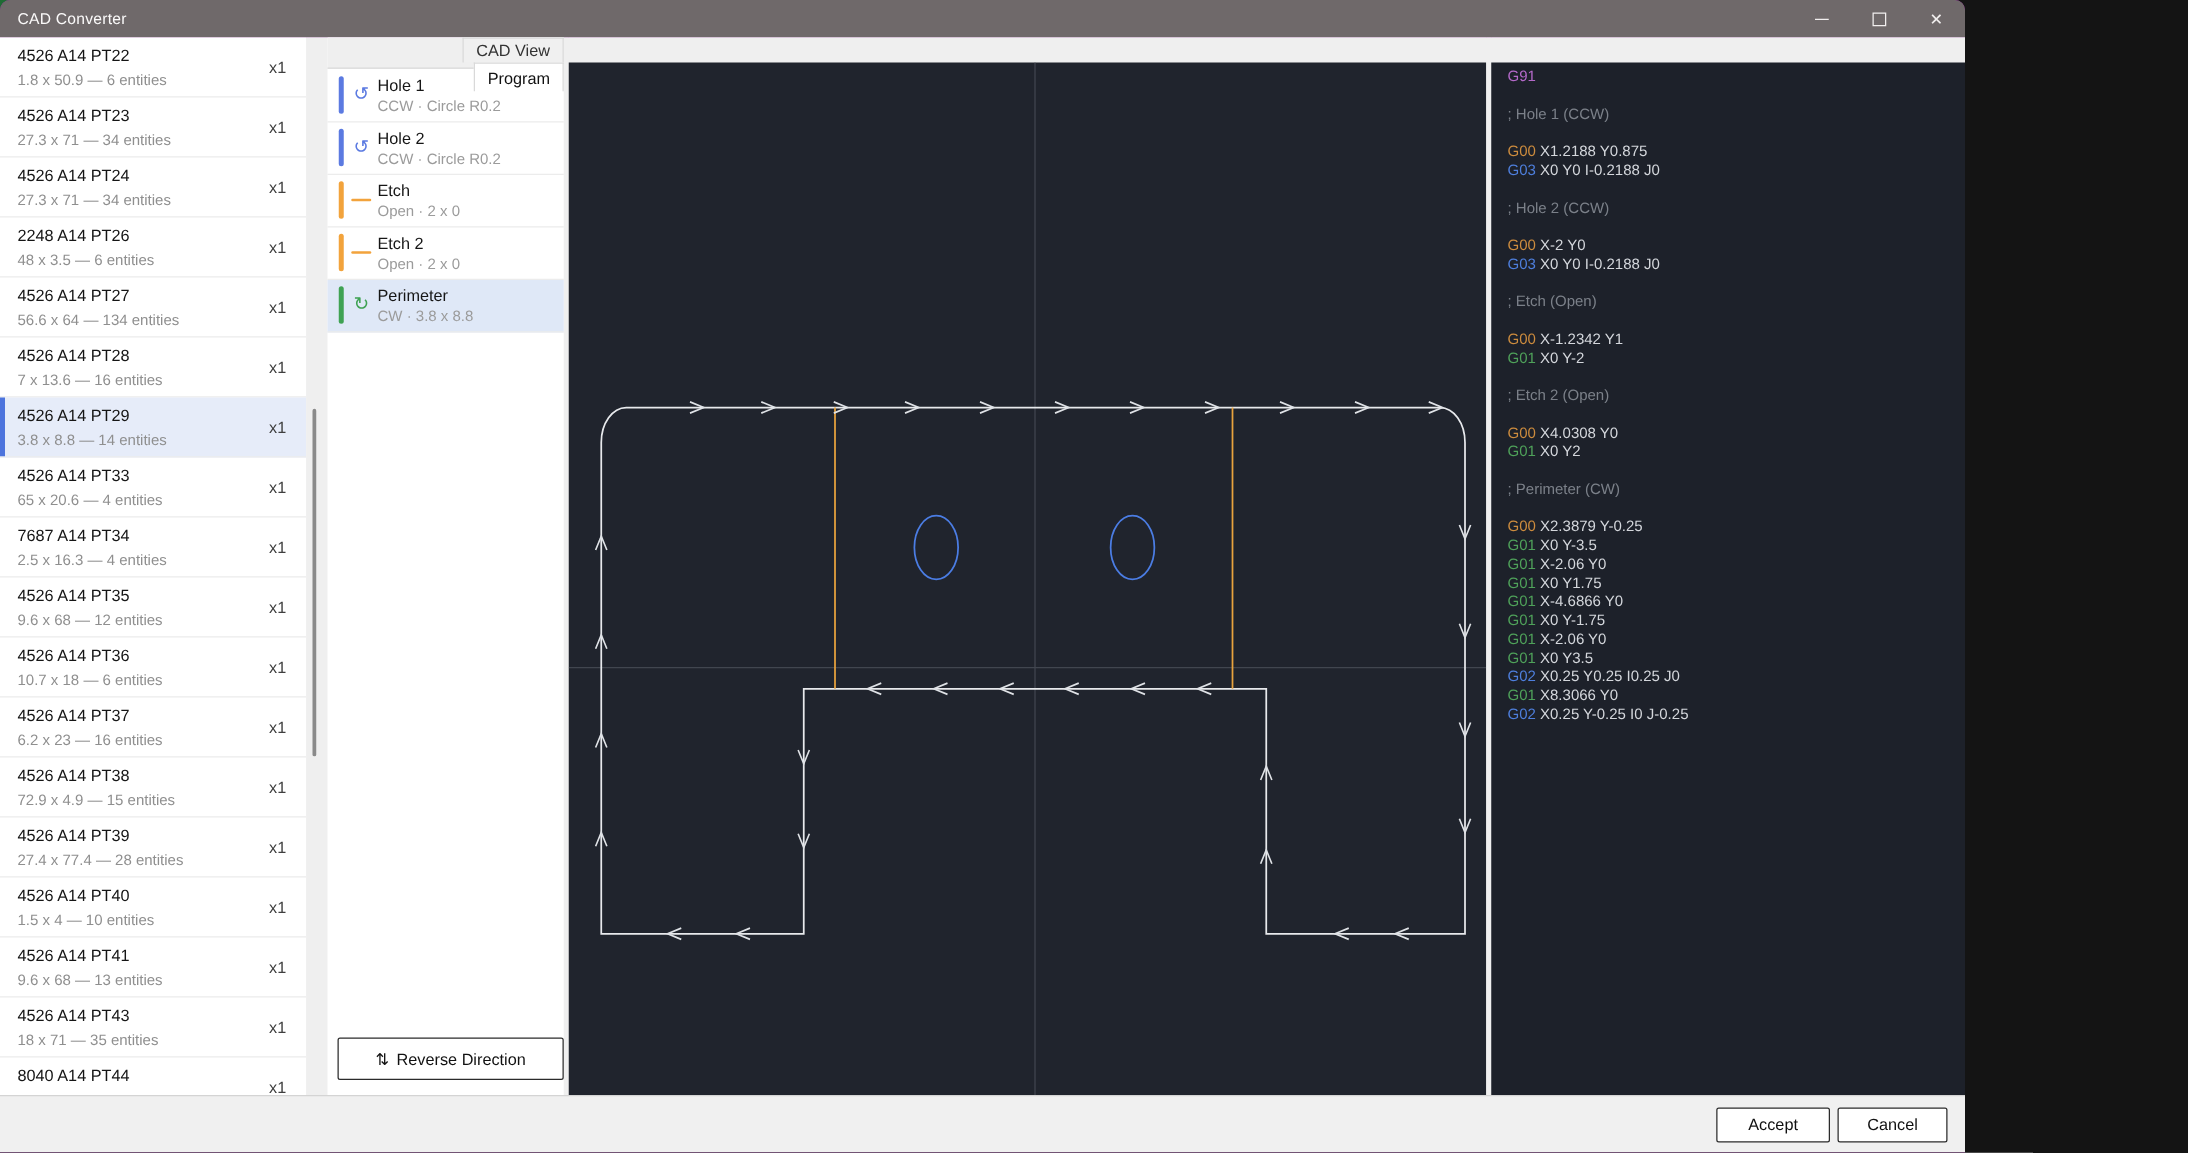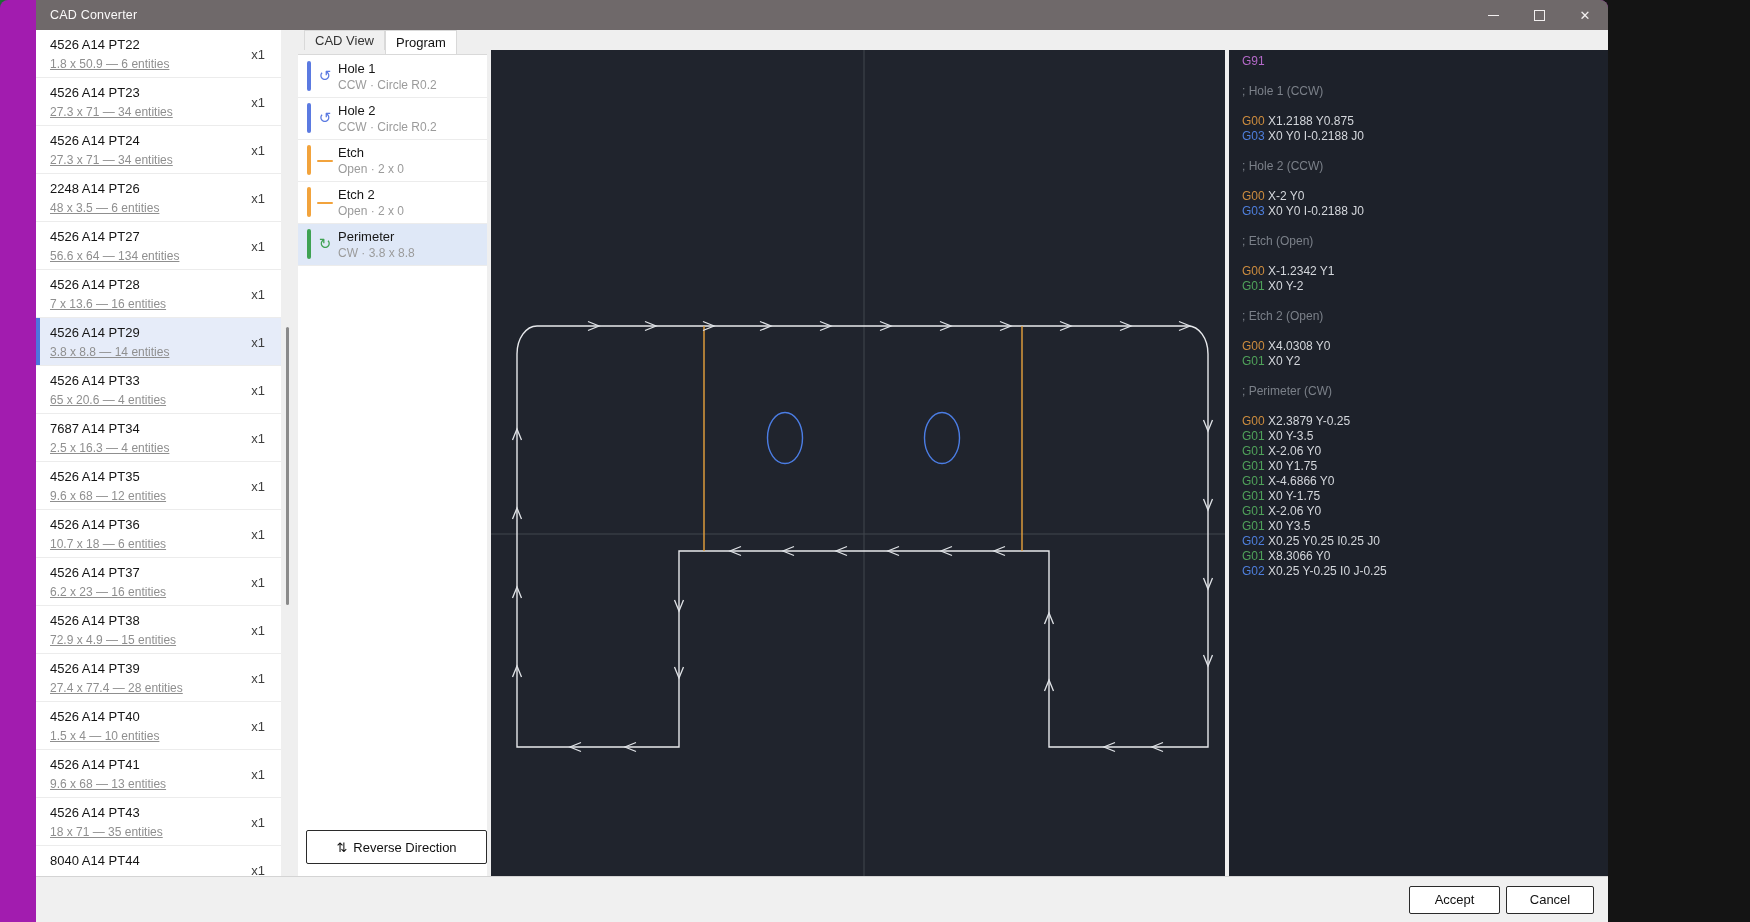--- a/index.html
+++ b/index.html
@@ -1,47 +1,47 @@
 <!DOCTYPE html>
 <html><head>
 <meta charset="utf-8">
 <style>
   html,body{margin:0;padding:0;background:#141414;}
   body{width:1750px;height:922px;overflow:hidden;font-family:"Liberation Sans",sans-serif;position:relative;}
   .desk-corner{position:absolute;left:0;top:0;width:14px;height:10px;background:#1e6b34;}
-  .window{position:absolute;left:0;top:0;width:1572px;height:922px;border-radius:8px 8px 0 0;overflow:hidden;background:#a21caf;padding-left:36px;}
+  .window{position:absolute;left:0;top:0;width:1572px;height:922px;border-radius:8px 8px 0 0;overflow:hidden;background:#a21caf;}
 
   
   .titlebar{height:30px;background:#6f696a;display:flex;align-items:center;color:#fbfafa;}
   .titlebar .title{font-size:12.5px;padding-left:14px;letter-spacing:.2px;}
   .win-controls{margin-left:auto;display:flex;height:30px;}
   .win-btn{width:46px;height:30px;border:none;background:transparent;display:flex;align-items:center;justify-content:center;padding:0;cursor:default;}
   .glyph-minimize{width:11px;height:1px;background:#f2efef;display:inline-block;}
   .glyph-maximize{width:9px;height:9px;border:1px solid #f2efef;display:inline-block;}
   .glyph-close{color:#f2efef;font-size:13px;line-height:13px;}
   .glyph-close::before{content:"✕";}
 
   
   .content{display:flex;height:846px;background:#efefef;}
 
   
   .sidebar{width:245px;background:#fff;overflow:hidden;position:relative;}
   .side-item{position:relative;height:48px;box-sizing:border-box;border-bottom:1px solid #ececec;padding:7px 14px 0 14px;}
   .side-item .t{font-size:13px;font-weight:normal;color:#151515;line-height:16px;}
-  .side-item .m{font-size:12px;color:#8f8f8f;line-height:16px;margin-top:3px;text-decoration:underline;}
+  .side-item .m{font-size:12px;color:#8f8f8f;line-height:16px;margin-top:3px;}
   .side-item .q{position:absolute;right:16px;top:50%;transform:translateY(-50%);font-size:13px;color:#3f3f3f;}
   .side-item.selected{background:#e6ecf9;}
   .side-item.selected::before{content:"";position:absolute;left:0;top:0;bottom:0;width:4px;background:#4d74dd;}
 
   .scroll-gutter{width:17px;background:#efefef;position:relative;}
   .scroll-thumb{position:absolute;left:5px;top:297px;width:3px;height:278px;background:#8a8a8a;border-radius:2px;}
 
   
   .ops-panel{width:189px;background:#fff;position:relative;}
-  .tabstrip{height:24px;background:#efefef;display:flex;padding-left:6px;border-bottom:1px solid #d9d9d9;}
+  .tabstrip{height:24px;background:#efefef;display:flex;align-items:flex-end;padding-left:6px;border-bottom:1px solid #d9d9d9;flex-direction:column;}
   .tab{font-size:13px;color:#333;background:#f0f0f0;border:1px solid #d9d9d9;border-bottom:none;padding:2px 10px 3px 10px;box-sizing:border-box;height:20px;}
   .tab.active{background:#fff;height:24px;padding-top:4px;margin-bottom:-1px;z-index:2;position:relative;color:#111;}
   .ops-list{margin-top:1px;}
   .op-item{position:relative;height:42px;box-sizing:border-box;border-bottom:1px solid #ececec;padding:5px 6px 0 40px;}
   .op-item .bar{position:absolute;left:9px;top:5px;bottom:6px;width:4px;border-radius:2px;}
   .op-item .ic{position:absolute;left:18px;top:11px;width:18px;text-align:center;font-size:15px;line-height:18px;}
   .op-item .ic .etchline{display:inline-block;width:16px;height:2px;border-radius:1px;margin-bottom:3px;}
   .op-item .t{font-size:13px;font-weight:normal;color:#161616;line-height:16px;}
   .op-item .m{font-size:12px;color:#9b9b9b;line-height:15px;margin-top:1px;}
   .op-item.selected{background:#dfe8f7;}

